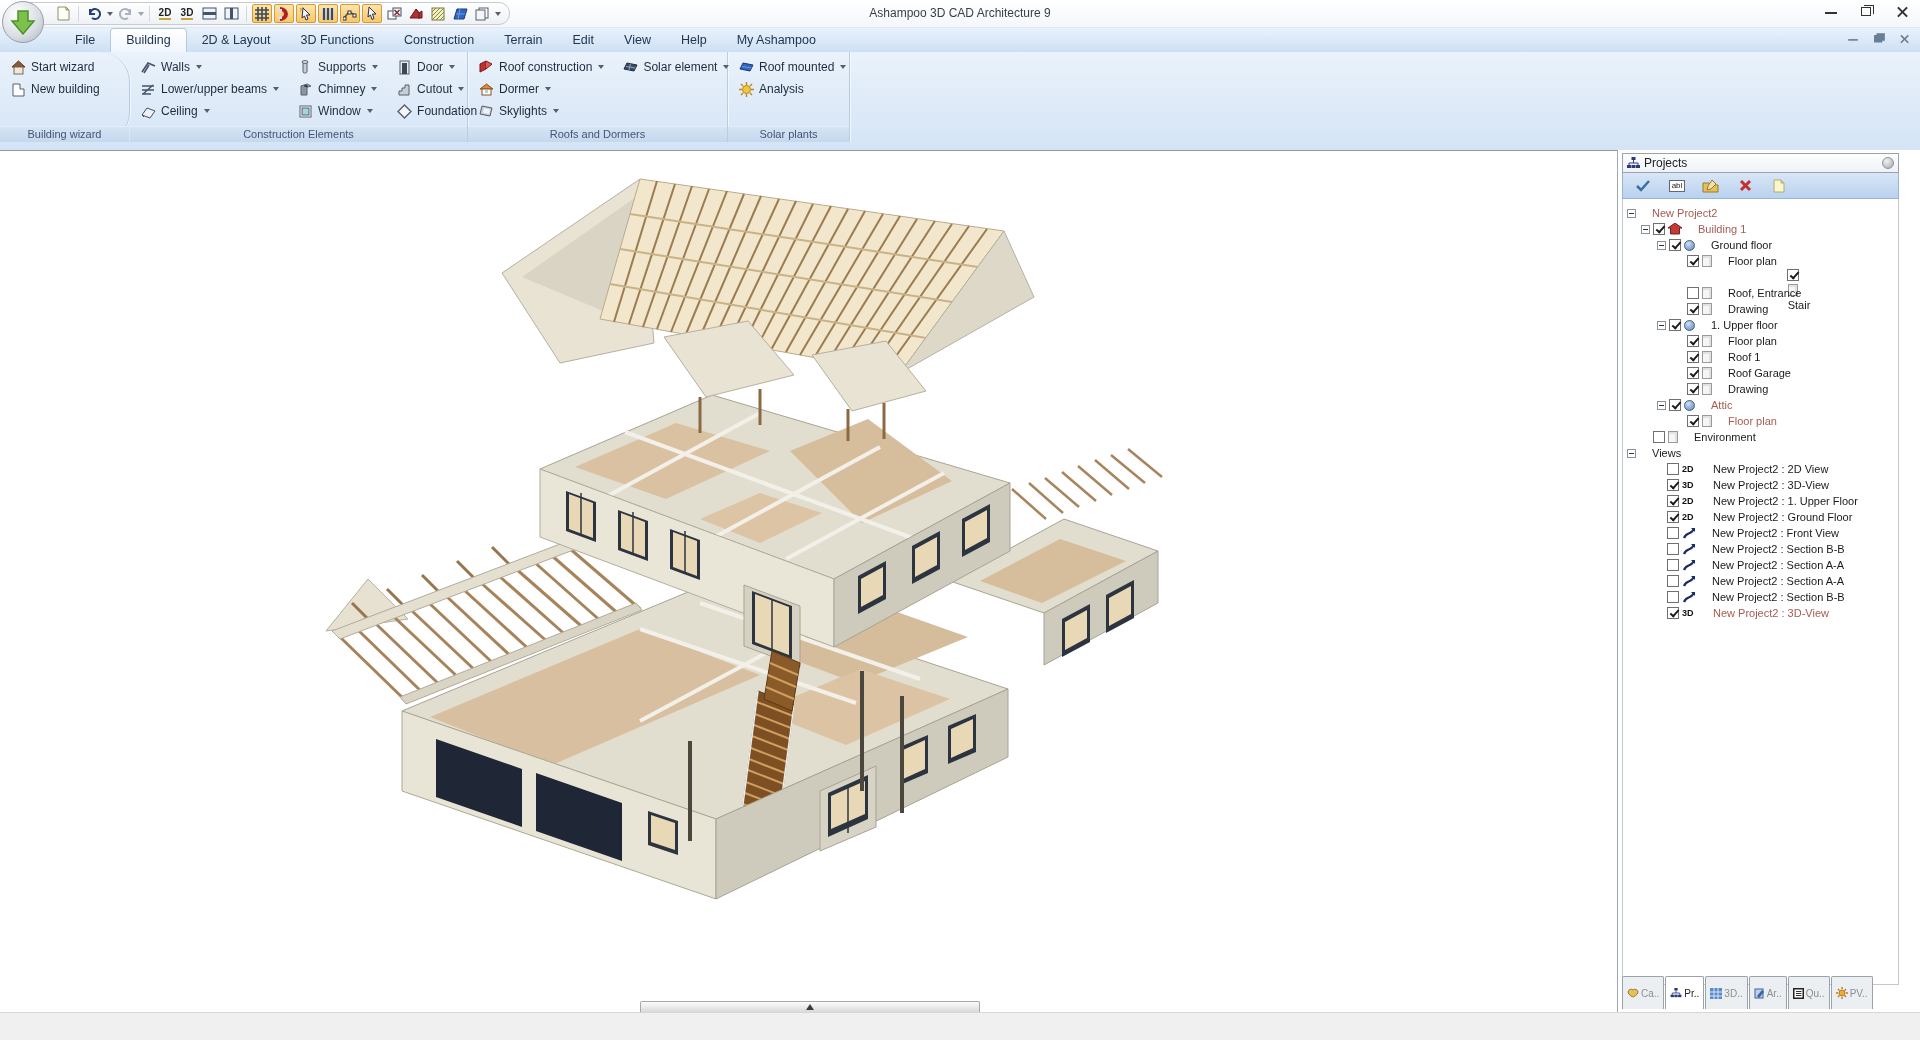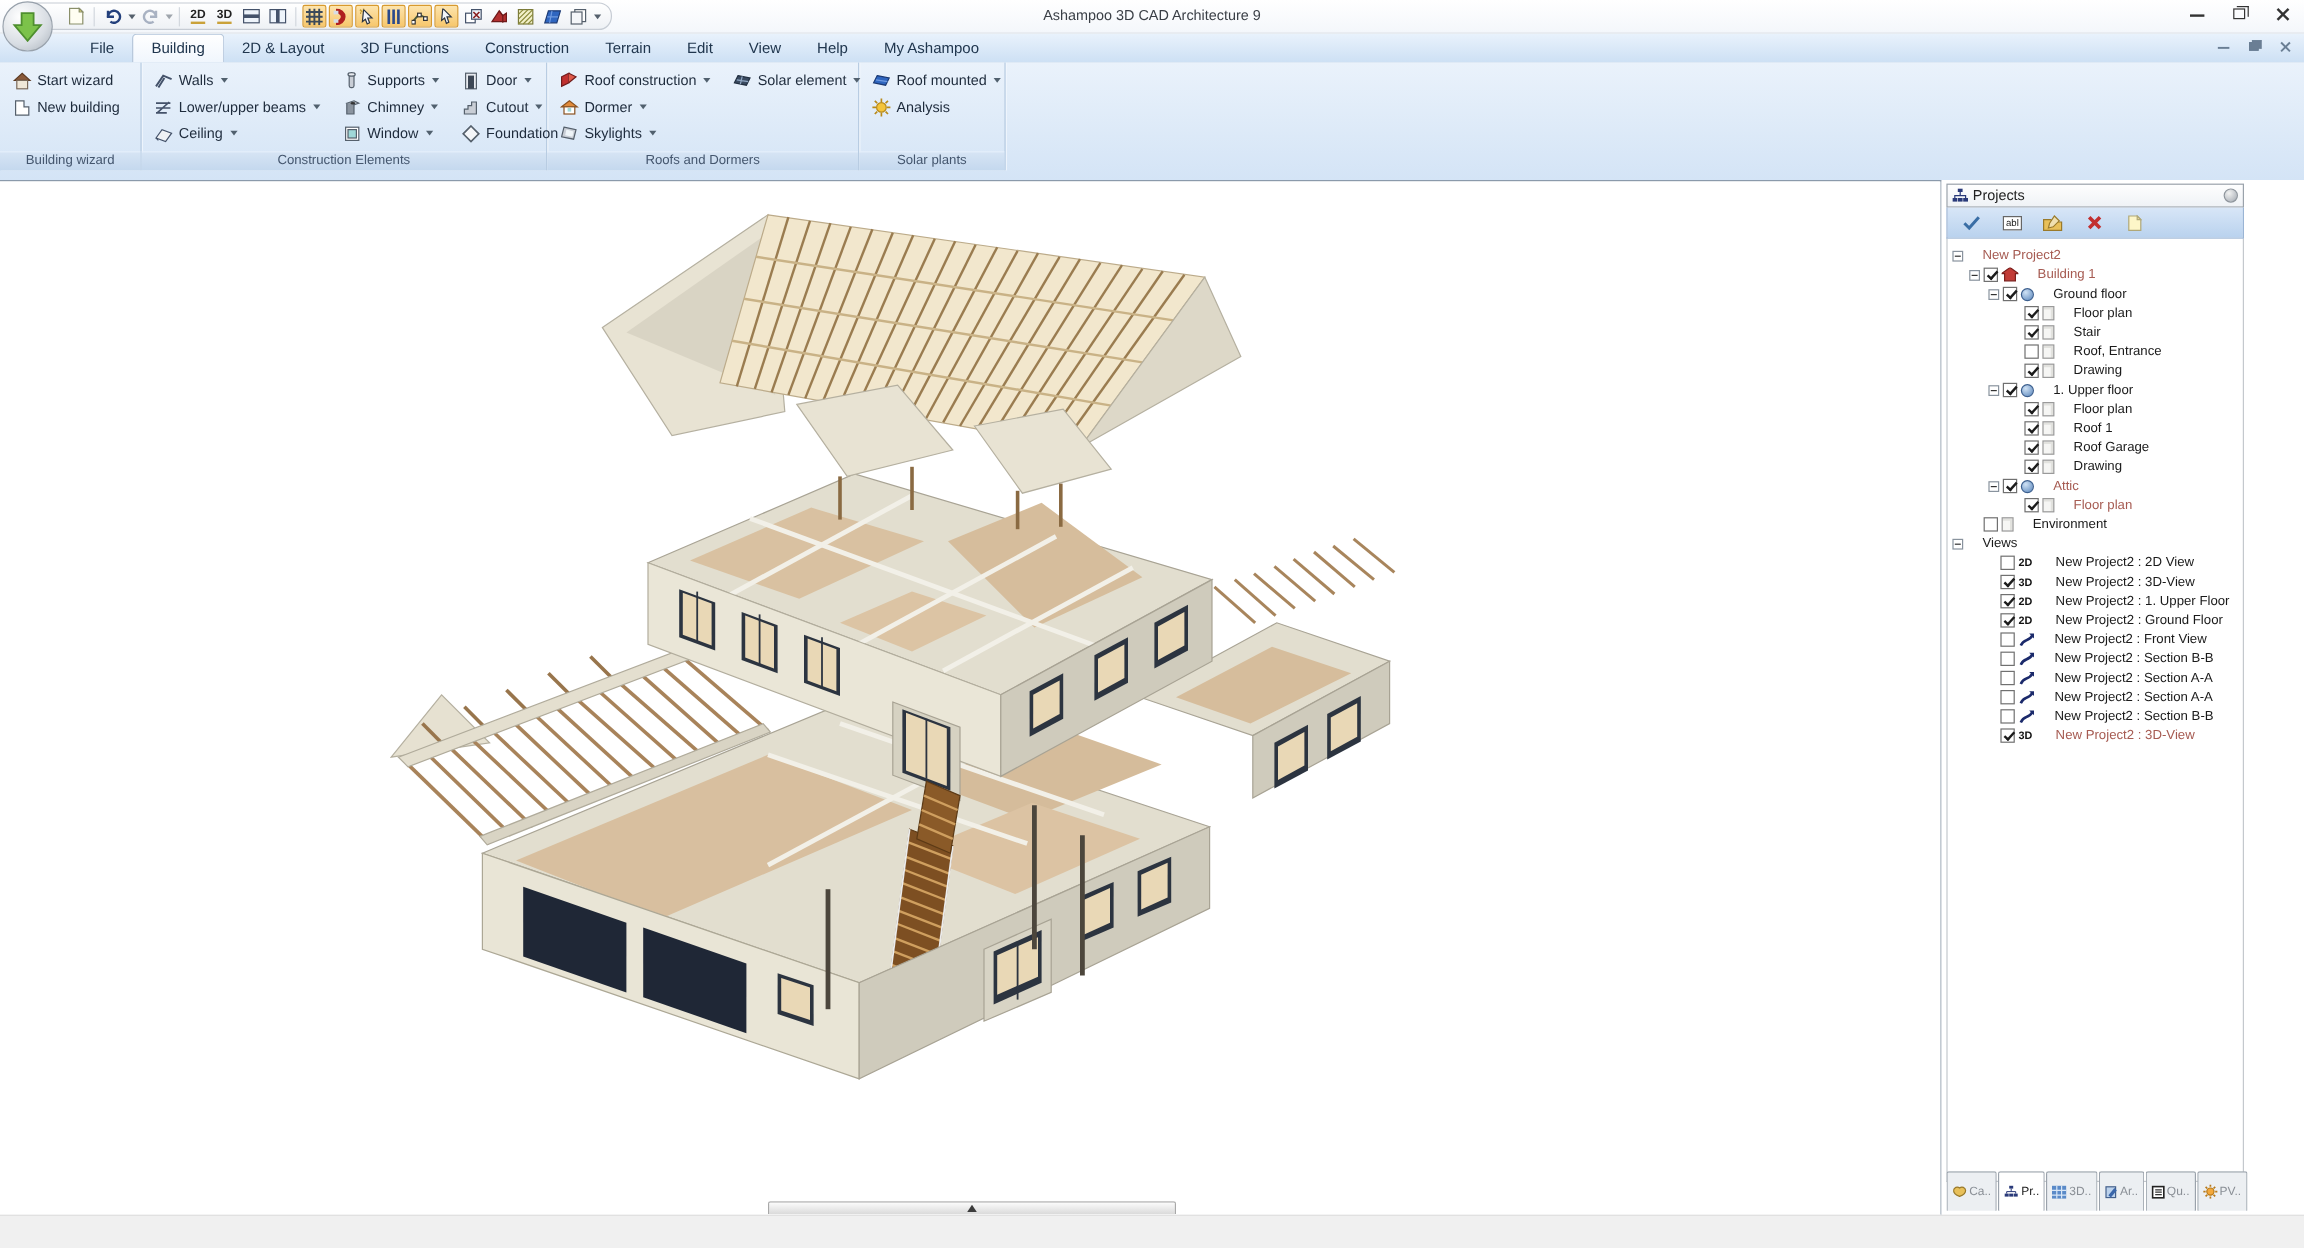--- a/index.html
+++ b/index.html
@@ -57,21 +57,21 @@
   #viewport { position:absolute; left:0; top:0; width:1618px; height:862px; background:#ffffff;
     border-top:1px solid #8b9aab; border-right:1px solid #9aa7b5; overflow:hidden; }
   #model-svg { position:absolute; left:0; top:0; }
   #bottom-handle { position:absolute; left:640px; bottom:0; width:340px; height:11px;
     background:linear-gradient(#fcfcfc,#d9d9d9); border:1px solid #a8a8a8; border-bottom:none; border-radius:2px 2px 0 0; }
   #bottom-handle::after { content:""; position:absolute; left:50%; top:2px; margin-left:-4px;
     border-left:4px solid transparent; border-right:4px solid transparent; border-bottom:6px solid #3c3c3c; }
 
   
   #rightpane { position:absolute; right:0; top:0; width:302px; height:862px; background:#ffffff; padding:3px 0 0 4px; }
-  #projects-panel { width:248px; height:856px; display:flex; flex-direction:column; }
+  #projects-panel { width:277px; height:856px; display:flex; flex-direction:column; }
   #pp-header { height:20px; border:1px solid #9aa2ab; background:linear-gradient(#fefefe,#eff2f6);
     display:flex; align-items:center; padding:0 4px; gap:4px; }
   #pp-title { flex:1; font-size:12px; color:#222; }
   .sphere { width:12px; height:12px; border-radius:50%; background:radial-gradient(circle at 35% 30%,#f2f2f2,#b9bec4 70%,#8e959c); border:1px solid #8e959c; }
   #pp-toolbar { height:26px; background:linear-gradient(#d8e6f7,#b9d2ee); border:1px solid #9ab4d4; border-top:none;
     display:flex; align-items:center; gap:10px; padding:0 8px; }
   .ptb { width:24px; height:20px; display:flex; align-items:center; justify-content:center; border-radius:2px; }
   .abl { border:1px solid #666; background:#fff; font-size:8px; line-height:10px; padding:0 2px; color:#222; }
   #pp-tree { flex:1; border:1px solid #c4c8cd; border-top:none; background:#fff; padding-top:6px;
     font-size:11px; overflow:hidden; }
@@ -252,21 +252,21 @@
       </span>
     <span class="wbtn">
         <span class="x1"></span>
         <span class="x2"></span>
       </span>
   </span>
 </div>
 
 <div id="ribbon">
 
-  <div class="rgroup" style="width:118px;">
+  <div class="rgroup" style="width:130px;border-radius:30px;">
     <div class="rcol">
       <div class="rbtn">
         <svg class="ricon" viewBox="0 0 17 17">
             <path d="M2,8 L8.5,2 L15,8 Z" fill="#8a5a3a" stroke="#5c3a22"></path>
             <rect x="4" y="8" width="9" height="7" fill="#efe7d7" stroke="#7a6a5a"></rect>
           </svg>
         <span>Start wizard</span>
       </div>
       <div class="rbtn">
         <svg class="ricon" viewBox="0 0 17 17">
@@ -670,21 +670,21 @@
           <span class="exp"></span>
           <span class="cb on"></span>
           <span class="ti floor"></span>
           <span class="tl">Ground floor</span>
         </div>
         <div class="trow" style="padding-left:64px;">
           <span class="cb on"></span>
           <span class="ti page"></span>
           <span class="tl">Floor plan</span>
         </div>
-        <div class="trow" style="padding-left:64px;">
+        <div class="trow" style="padding-left:64px;flex-direction:column;">
           <span class="cb on"></span>
           <span class="ti page"></span>
           <span class="tl">Stair</span>
         </div>
         <div class="trow" style="padding-left:64px;">
           <span class="cb"></span>
           <span class="ti page"></span>
           <span class="tl">Roof, Entrance</span>
         </div>
         <div class="trow" style="padding-left:64px;">

